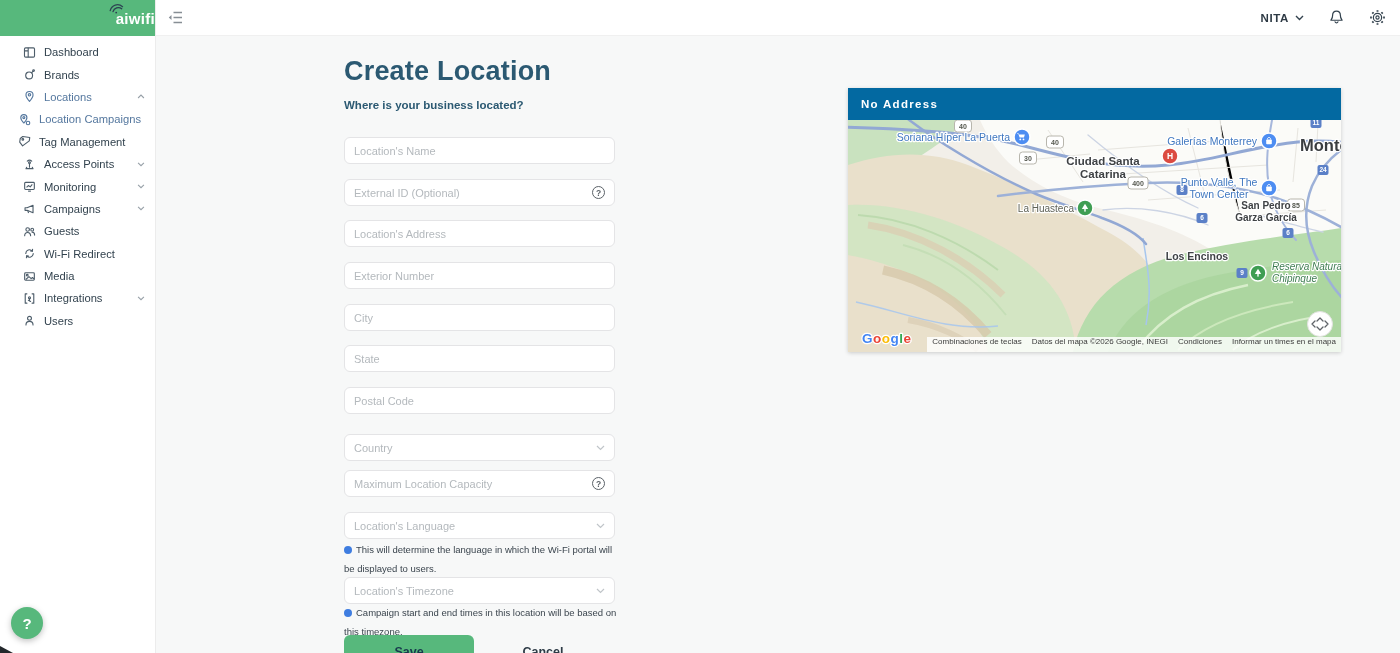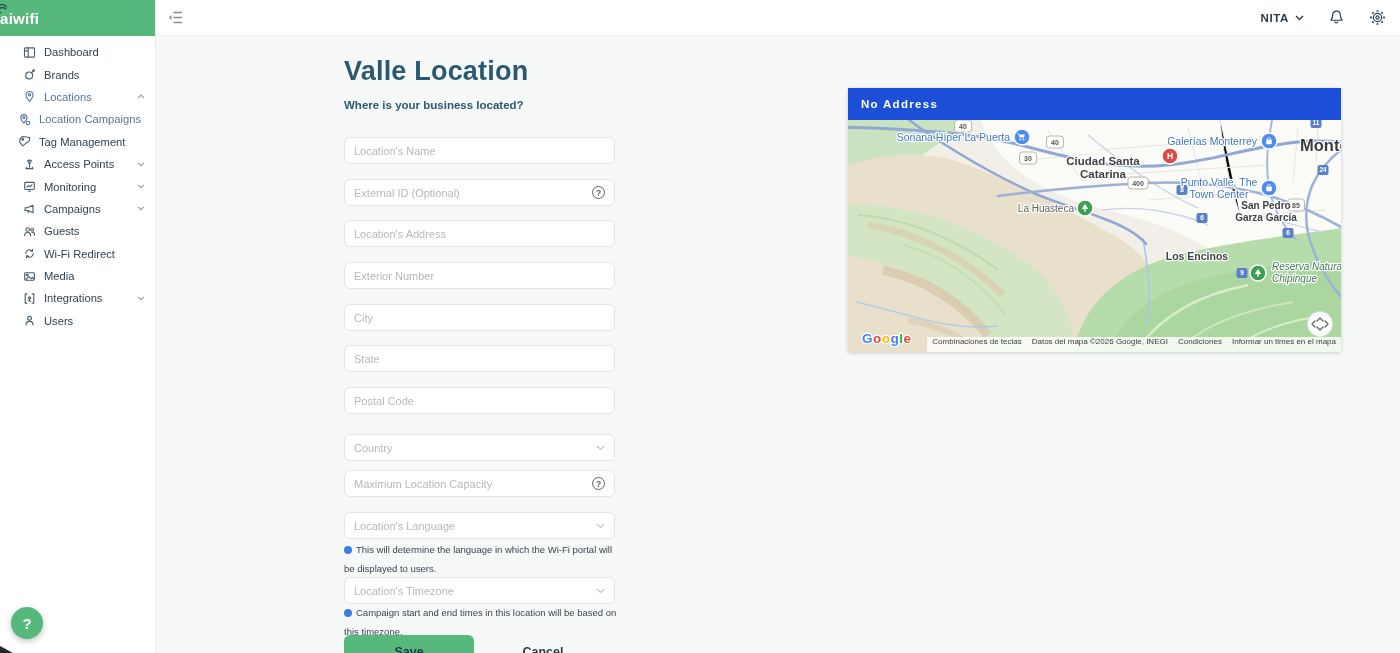--- a/index.html
+++ b/index.html
@@ -10,21 +10,21 @@
   
   .topbar{position:absolute;left:156px;top:0;width:1244px;height:36px;background:#fff;border-bottom:1px solid #f0f0f0;display:flex;align-items:center;justify-content:space-between;padding:0 14px 0 12px;z-index:5}
   .topbar-right{display:flex;align-items:center;gap:24px}
   .user-chip{display:flex;align-items:center;gap:6px;cursor:pointer}
   .user-name{font-size:11.5px;font-weight:bold;letter-spacing:.6px;color:#2e3a45}
   .icon-btn{display:flex;align-items:center;justify-content:center;cursor:pointer;color:#33424e}
   .toggle-btn{cursor:pointer;color:#878e95;display:flex;align-items:center}
 
   
   .sidebar{position:absolute;left:0;top:0;width:156px;height:653px;background:#fff;border-right:1px solid #ececec;z-index:6}
-  .logo{height:36px;background:#57b87c;display:flex;align-items:center;justify-content:flex-start}
+  .logo{height:36px;background:#57b87c;display:flex;align-items:center;justify-content:flex-end}
   .logo-inner{position:relative;display:flex;align-items:flex-end}
   .logo-text{color:#fff;font-size:15px;font-weight:bold;letter-spacing:.3px;line-height:1}
   .logo-arcs{position:absolute;left:-7px;top:-10px}
   .nav{padding-top:5px}
   .nav-item{display:flex;align-items:center;height:22.4px;padding:0 10px 0 22px;font-size:11.2px;color:#32424e;cursor:pointer;white-space:nowrap}
   .nav-item .ico{width:14px;height:14px;margin-right:8px;flex:0 0 auto;display:flex;align-items:center;justify-content:center;color:#4d5d6a}
   .nav-item.sub{padding-left:17px}
   .nav-item.active{color:#54779e}
   .nav-item.active .ico{color:#54779e}
   .chev{margin-left:auto;color:#97a0a8;display:flex;align-items:center}
@@ -38,21 +38,21 @@
   .field .ph{flex:1;font-size:11px;color:#b4b9bd;overflow:hidden;white-space:nowrap}
   .q-icon{width:13px;height:13px;border:1.2px solid #5b6268;border-radius:50%;color:#5b6268;font-size:8.5px;font-weight:bold;display:flex;align-items:center;justify-content:center;cursor:pointer;flex:0 0 auto}
   .sel-chev{color:#c0c5c9;display:flex;align-items:center;flex:0 0 auto}
   .help-row{position:absolute;left:344px;width:278px;font-size:9.5px;line-height:1.95;color:#3b454e}
   .info-dot{display:inline-block;width:8px;height:8px;border-radius:50%;background:#3f7de0;margin-right:4px;vertical-align:-1px}
   .btn-save{position:absolute;left:344px;top:635px;width:130px;height:34px;background:#57b87c;border:none;border-radius:6px;font-size:12.5px;font-weight:bold;color:#17384d;cursor:pointer;font-family:"Liberation Sans",sans-serif}
   .btn-cancel{position:absolute;left:478px;top:635px;width:130px;height:34px;background:transparent;border:none;font-size:12.5px;font-weight:bold;color:#2e3b46;cursor:pointer;font-family:"Liberation Sans",sans-serif}
 
   
   .map-panel{position:absolute;left:848px;top:88px;width:493px;height:264px;box-shadow:0 1px 4px rgba(0,0,0,.18)}
-  .map-header{height:32px;background:#1d4ed8;color:#fff;font-size:11.5px;font-weight:bold;letter-spacing:1.3px;display:flex;align-items:center;padding-left:13px}
+  .map-header{height:32px;background:#0369a1;color:#fff;font-size:11.5px;font-weight:bold;letter-spacing:1.3px;display:flex;align-items:center;padding-left:13px}
   .map-body{position:relative;width:493px;height:232px;overflow:hidden;background:#f2efe9;cursor:grab}
   .map-body svg{position:absolute;left:0;top:0}
   .map-body svg text{font-family:"Liberation Sans",sans-serif;stroke:#fff;stroke-width:2.4px;paint-order:stroke;stroke-linejoin:round}
   .map-body svg text.nohalo{stroke:none}
   .attrib{position:absolute;right:0;bottom:0;display:flex;align-items:flex-start;height:15px;background:rgba(255,255,255,.82);font-size:8px;color:#3c3c3c}
   .attrib span{padding:0 5px;white-space:nowrap}
   .attrib span.link{cursor:pointer}
 
   
   .fab-help{position:absolute;left:11px;top:607px;width:32px;height:32px;border-radius:50%;background:#57b87c;color:#fff;font-size:15px;font-weight:bold;display:flex;align-items:center;justify-content:center;box-shadow:0 2px 6px rgba(0,0,0,.25);cursor:pointer;z-index:9}
@@ -273,21 +273,21 @@
           <svg width="13" height="13" viewBox="0 0 14 14" fill="none" stroke="currentColor" stroke-width="1.2" stroke-linecap="round">
             <circle cx="7" cy="4.7" r="2.1"></circle>
               <path d="M3.2 11.8 C3.2 9.1 4.9 7.9 7 7.9 C9.1 7.9 10.8 9.1 10.8 11.8"></path>
           </svg>
         </span>
         <span>Users</span>
       </div>
     </div>
   </div>
 
-  <h1 class="page-title">Valle Location</h1>
+  <h1 class="page-title">Create Location</h1>
   <div class="page-sub">Where is your business located?</div>
 
   <div class="field" style="top:137px">
     <input placeholder="Location's Name" style="">
   </div>
 
   <div class="field" style="top:179px">
     <input placeholder="External ID (Optional)" style="">
     <span class="q-icon">?</span>
   </div>

